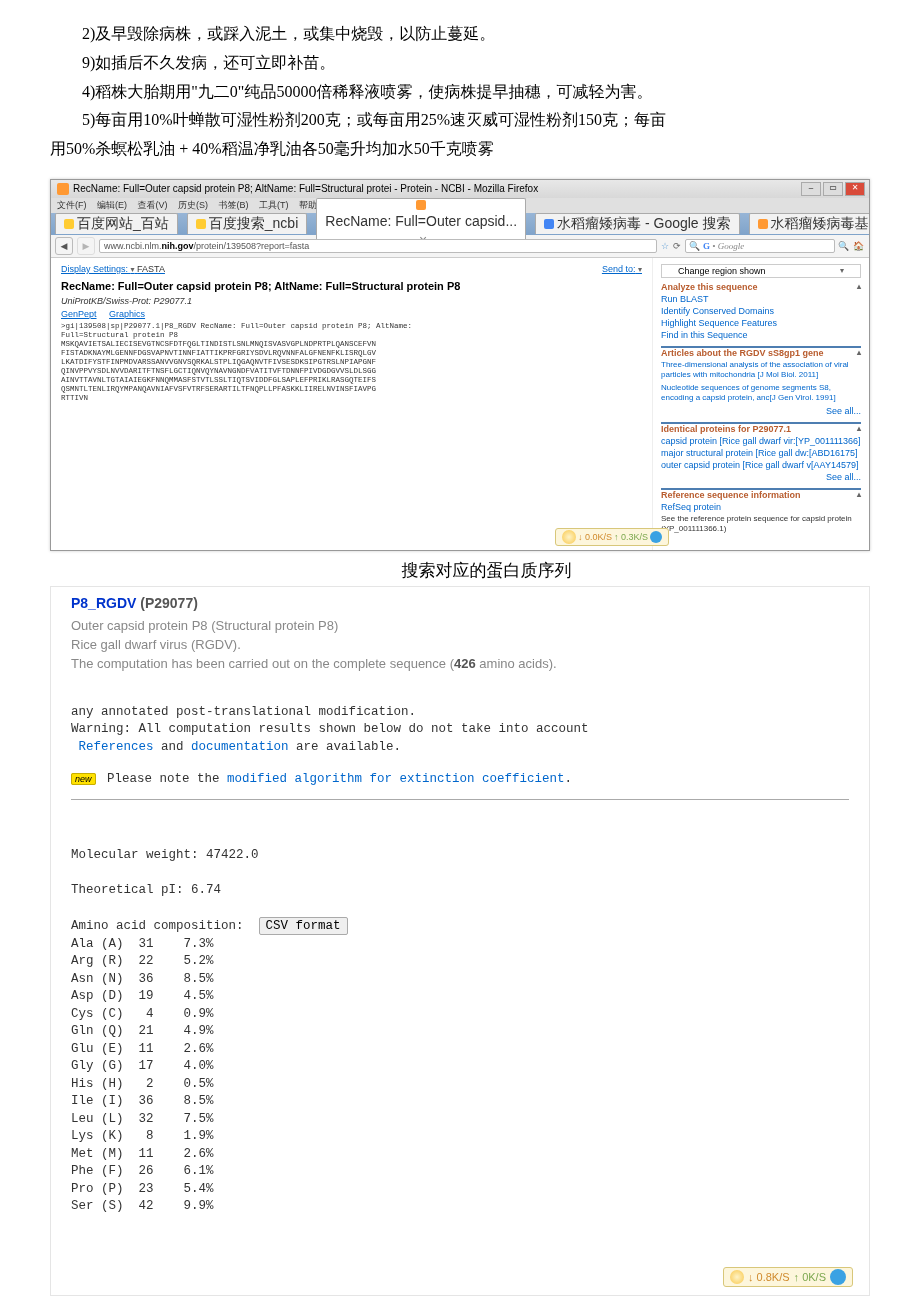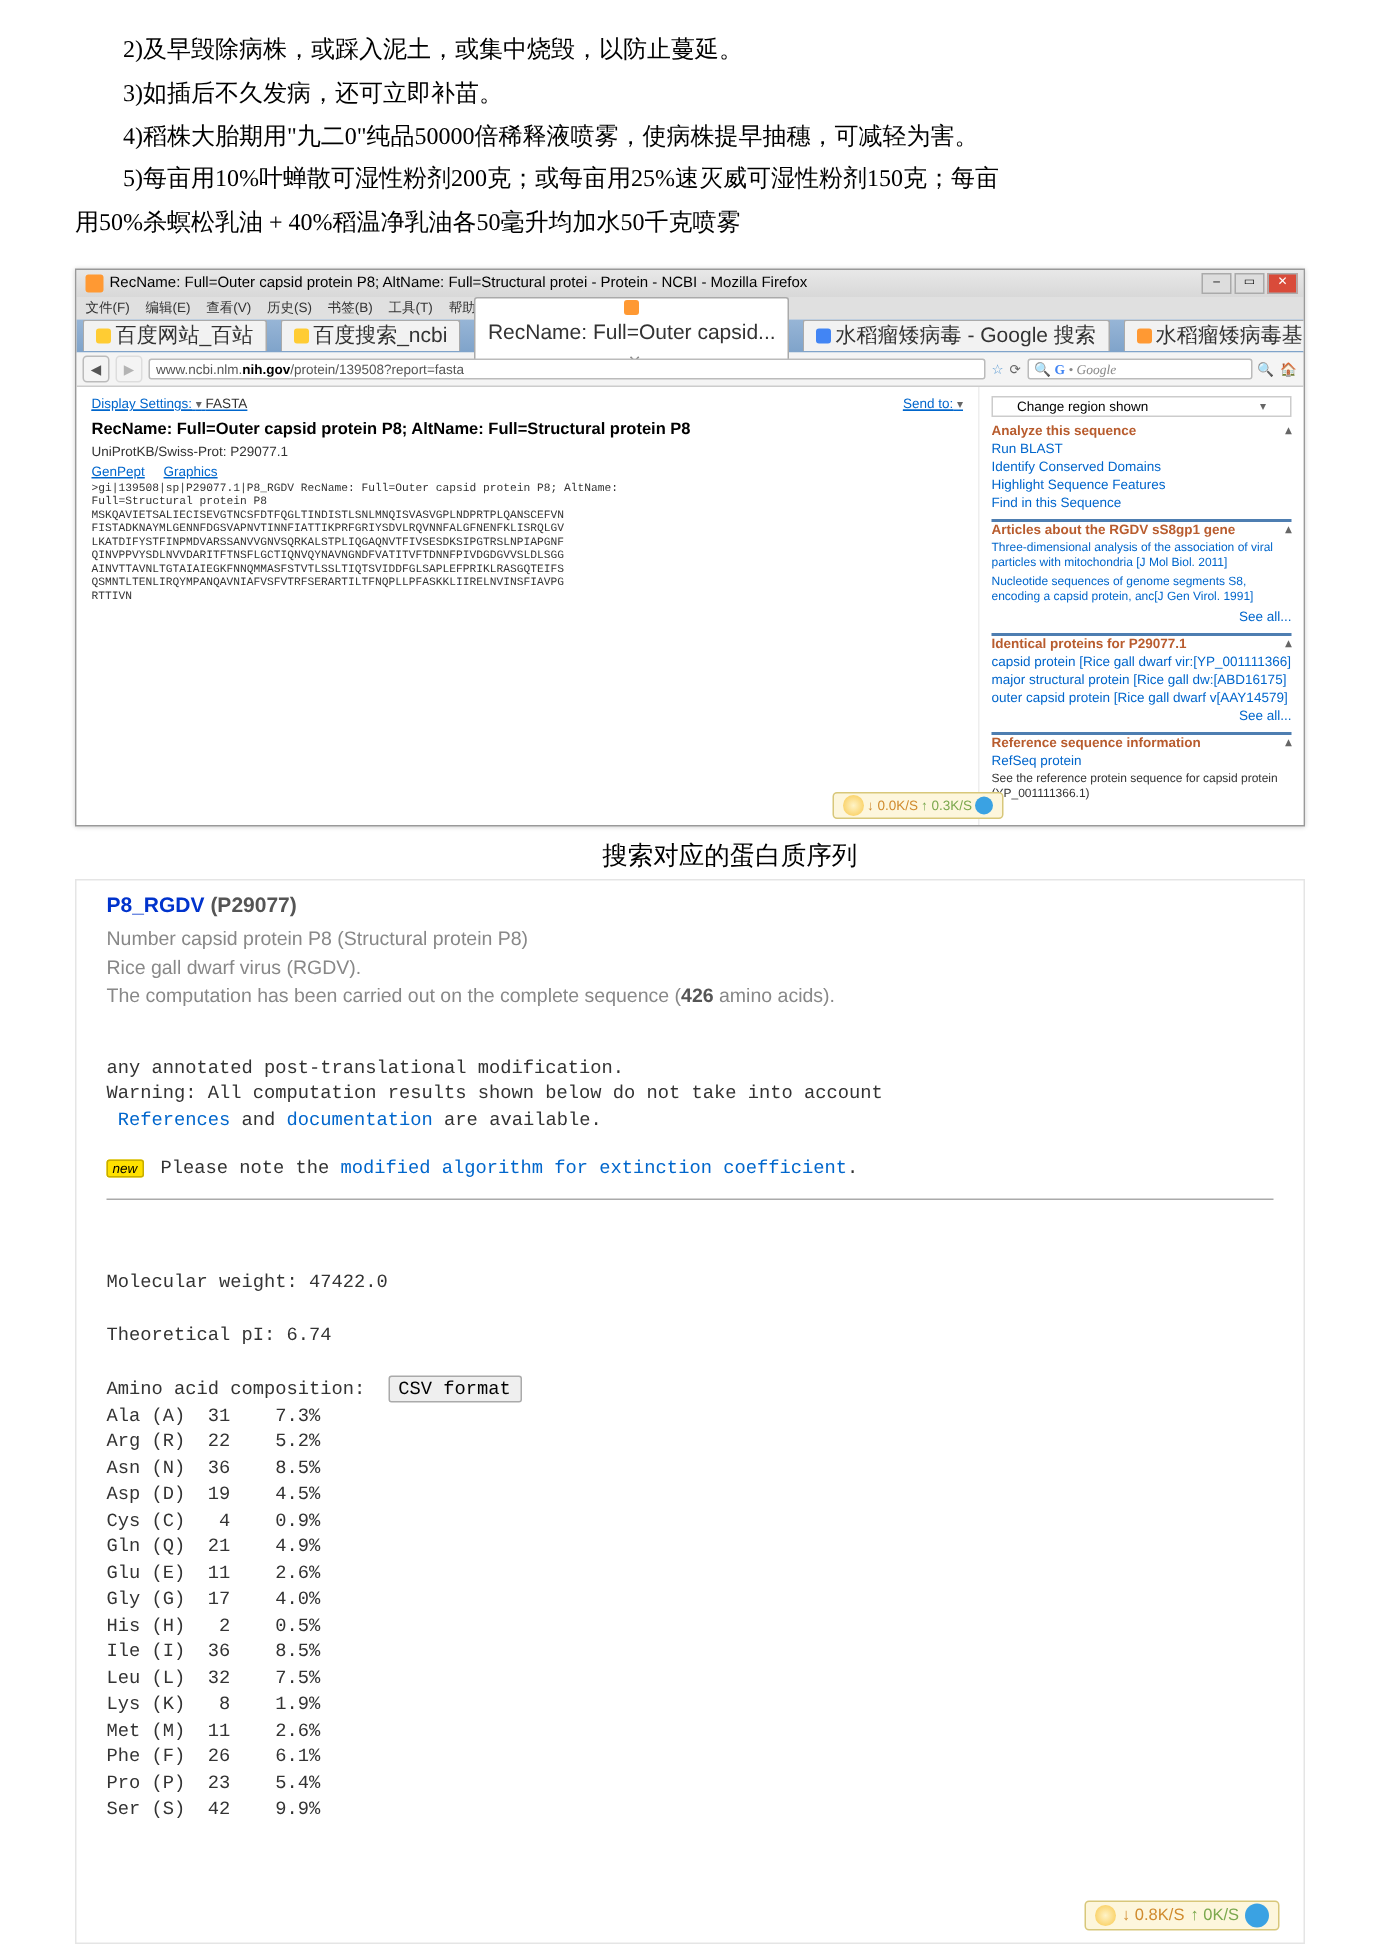--- a/index.html
+++ b/index.html
@@ -108,21 +108,21 @@
     margin-bottom:6px;
     display:flex;
     justify-content:space-between;
   }
   .display-settings .sendto{ color:#0066cc;}
   .recname{
     font-weight:bold;
     font-size:11px;
     margin-bottom:4px;
   }
-  .uniprot{ font-size:9px; color:#333; margin-bottom:3px;}
+  .uniprot{ font-size:9px; color:#333; margin-bottom:3px;font-style:italic;}
   .links{ font-size:9px; margin-bottom:3px;}
   .links a{ color:#0066cc; text-decoration:underline; margin-right:10px;}
   .fasta{
     font-family:"Courier New",monospace;
     font-size:7.5px;
     line-height:1.2;
     white-space:pre;
     color:#333;
   }
   .ncbi-side{
@@ -217,21 +217,21 @@
   }
   .bottom-speed .ie{ width:16px; height:16px; background:#3aa2e3; border-radius:50%; display:inline-block; position:relative;}
   .globe{ width:14px; height:14px; background:radial-gradient(#fef3c7,#f9c749); border-radius:50%; display:inline-block;}
   .caret{ font-size:8px; color:#666;}
 </style>
 </head>
 <body>
 
 <div class="text-block">
   <p>2)及早毁除病株，或踩入泥土，或集中烧毁，以防止蔓延。</p>
-  <p>3)如插后不久发病，还可立即补苗。</p>
+  <p>9)如插后不久发病，还可立即补苗。</p>
   <p>4)稻株大胎期用"九二0"纯品50000倍稀释液喷雾，使病株提早抽穗，可减轻为害。</p>
   <p>5)每亩用10%叶蝉散可湿性粉剂200克；或每亩用25%速灭威可湿性粉剂150克；每亩</p>
   <p style="text-indent:0">用50%杀螟松乳油 + 40%稻温净乳油各50毫升均加水50千克喷雾</p>
 </div>
 
 <div class="browser-window">
   <div class="titlebar">
     <span class="icon"></span>
     <span>RecName: Full=Outer capsid protein P8; AltName: Full=Structural protei - Protein - NCBI - Mozilla Firefox</span>
     <div class="winbtns">
@@ -360,21 +360,21 @@
 </div>
 
 <div class="caption">搜索对应的蛋白质序列</div>
 
 <div class="protparam">
   <div class="pp-title">
     <span>P8_RGDV</span>
     <span class="acc">(P29077)</span>
   </div>
   <div class="pp-desc">
-    <div>Number capsid protein P8 (Structural protein P8)</div>
+    <div>Outer capsid protein P8 (Structural protein P8)</div>
     <div>Rice gall dwarf virus (RGDV).</div>
     <div><span>The computation has been carried out on the complete sequence (</span><b>426</b><span> amino acids).</span></div>
   </div>
   <div class="mono">
     <div>any annotated post-translational modification.</div>
     <div>Warning: All computation results shown below do not take into account</div>
     <div>&nbsp;<a>References</a><span> and </span><a>documentation</a><span> are available.</span></div>
   </div>
   <div class="mono note-line hr-u">
     <span class="new-badge">new</span><span> Please note the </span><a>modified algorithm for extinction coefficient</a>.

